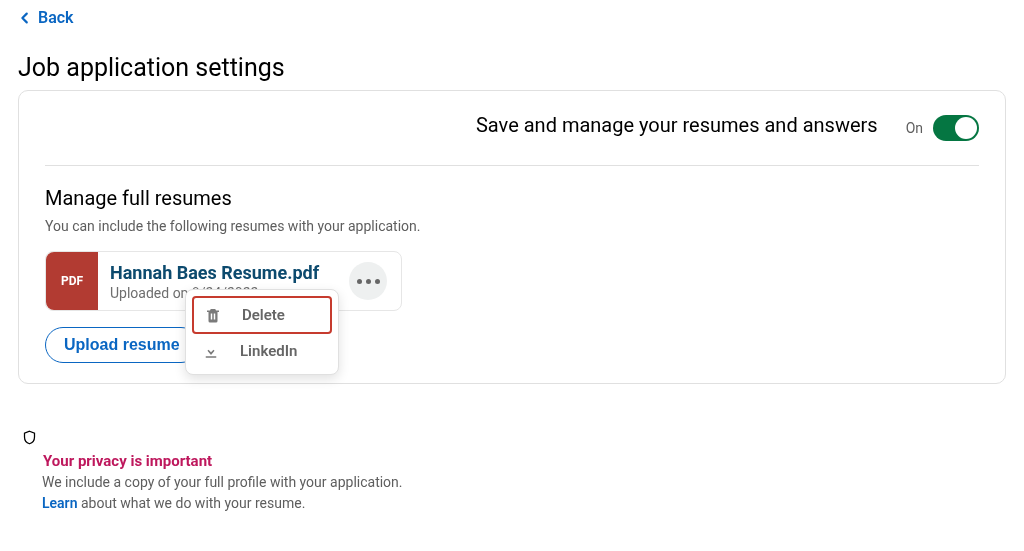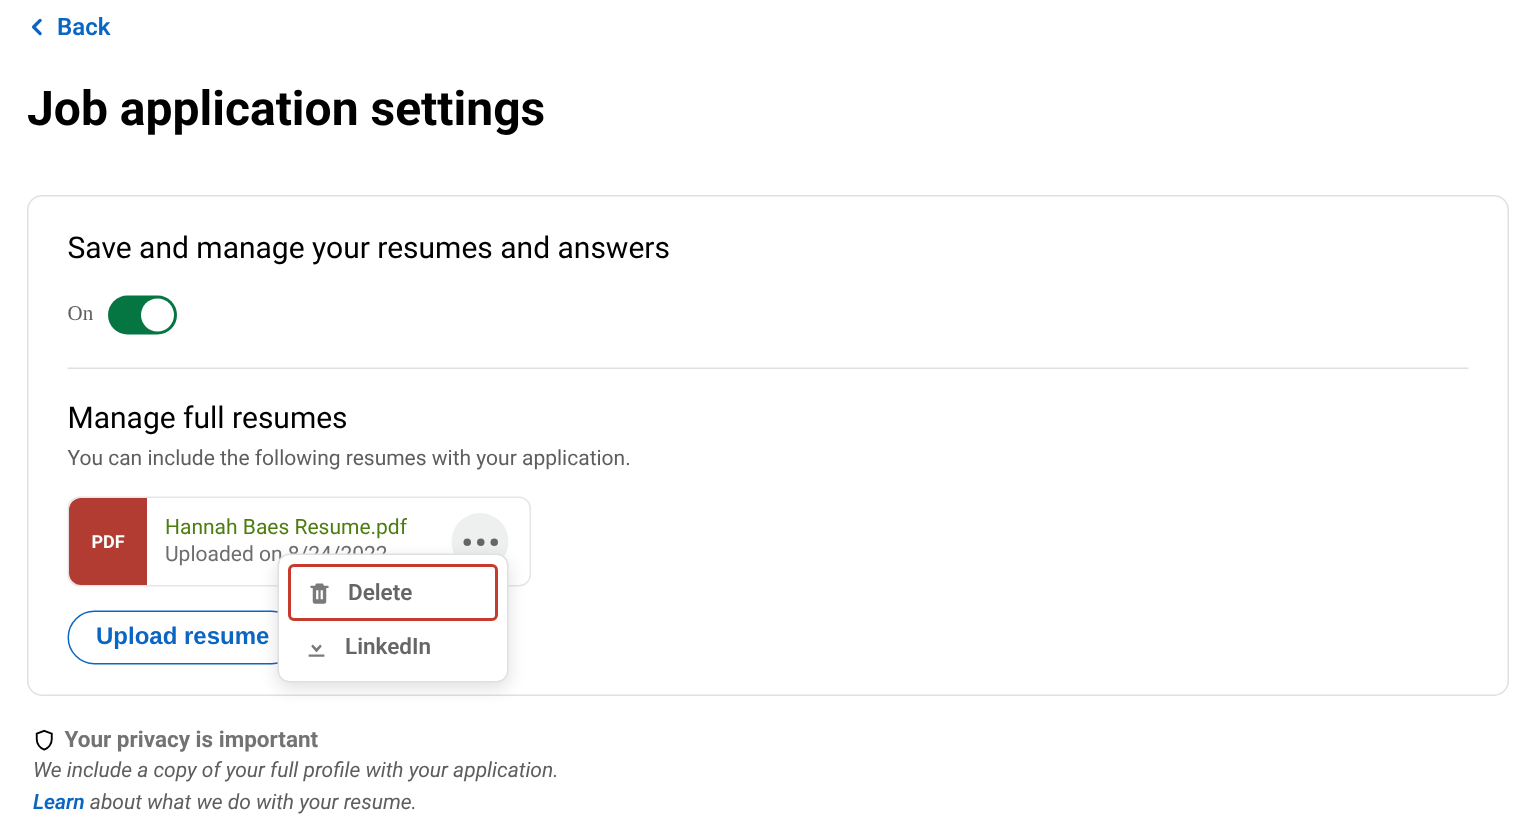--- a/index.html
+++ b/index.html
@@ -15,56 +15,54 @@
       align-items: center;
       gap: 6px;
       color: #0a66c2;
       font-weight: 600;
       font-size: 16px;
       cursor: pointer;
       padding: 4px 0;
     }
     .back-link svg { width: 14px; height: 14px; }
     .page-title {
-      font-size: 32px;
-      font-weight: 700;
+      font-size: 25px;
+      font-weight: 400;
       margin-top: 22px;
-      margin-bottom: 39px;
+      margin-bottom: 8px;
       color: #000;
     }
     .card {
       border: 1px solid #e0e0e0;
       border-radius: 10px;
       padding: 22px 26px 20px 26px;
     }
     .toggle-row {
       display: flex;
       align-items: flex-start;
       justify-content: flex-end;
-      gap: 12px;
-      flex-direction: column;
+      gap: 28px;
     }
     .section-title {
       font-size: 20px;
       font-weight: 400;
       color: #000;
       margin-bottom: 6px;
     }
     .section-desc {
       font-size: 14px;
       color: #5e5e5e;
       line-height: 1.5;
     }
     .toggle-group {
       display: flex;
       align-items: center;
       gap: 10px;
       flex-shrink: 0;
       padding-top: 2px;
-      font-family: Liberation Serif, serif;
     }
     .toggle-label {
       font-size: 14px;
       color: #5e5e5e;
     }
     .toggle {
       width: 46px;
       height: 26px;
       border-radius: 13px;
       background: #057642;
@@ -104,23 +102,23 @@
       font-size: 12px;
       display: flex;
       align-items: center;
       justify-content: center;
       border-top-left-radius: 8px;
       border-bottom-left-radius: 8px;
       margin-right: 12px;
       flex-shrink: 0;
     }
     .resume-name {
-      font-size: 14px;
-      font-weight: 400;
-      color: #4d7c0f;
+      font-size: 18px;
+      font-weight: 700;
+      color: #0c4a6e;
     }
     .resume-date {
       font-size: 14px;
       color: #6e6e6e;
       margin-top: 2px;
     }
     .more-btn {
       width: 38px;
       height: 38px;
       border-radius: 50%;
@@ -143,21 +141,21 @@
       background: #fff;
       border: 1px solid #e0e0e0;
       border-radius: 8px;
       box-shadow: 0 4px 12px rgba(0,0,0,0.12);
       padding: 6px;
       z-index: 10;
     }
     .dropdown-item {
       display: flex;
       align-items: center;
-      gap: 10px;
+      gap: 20px;
       padding: 8px 10px;
       border-radius: 4px;
       cursor: pointer;
       font-size: 15px;
       color: #666;
       font-weight: 600;
     }
     .dropdown-item.highlight {
       border: 2px solid #c63b2e;
     }
@@ -187,28 +185,29 @@
       padding: 0 4px;
     }
     .privacy-title-row {
       display: flex;
       align-items: center;
       gap: 6px;
     }
     .privacy-title {
       font-size: 15px;
       font-weight: 700;
-      color: #737373;
+      color: #be185d;
+      margin-top: 48px;
     }
     .privacy-body {
       font-size: 14px;
       color: #5e5e5e;
+      margin-left: 20px;
       margin-top: 2px;
       line-height: 1.5;
-      font-style: italic;
     }
     .learn-link {
       color: #0a66c2;
       font-weight: 600;
       cursor: pointer;
     }
   </style>
 </head>
 <body>
 

